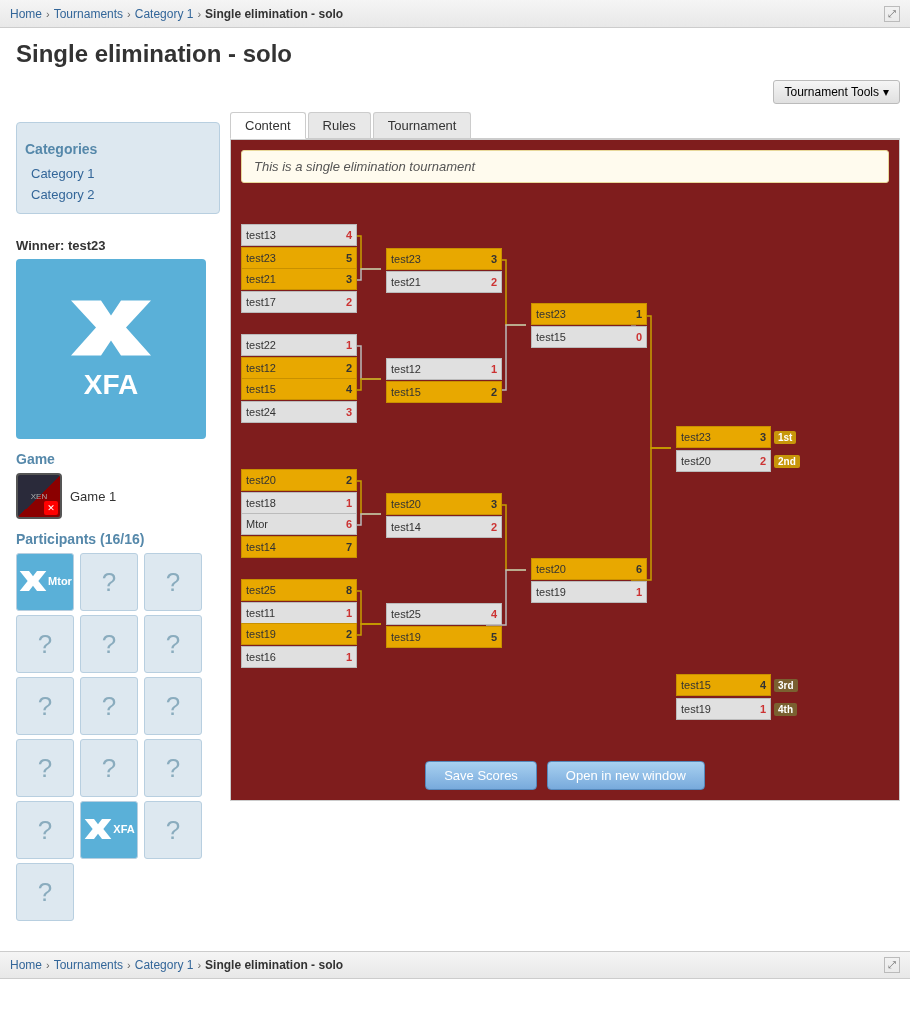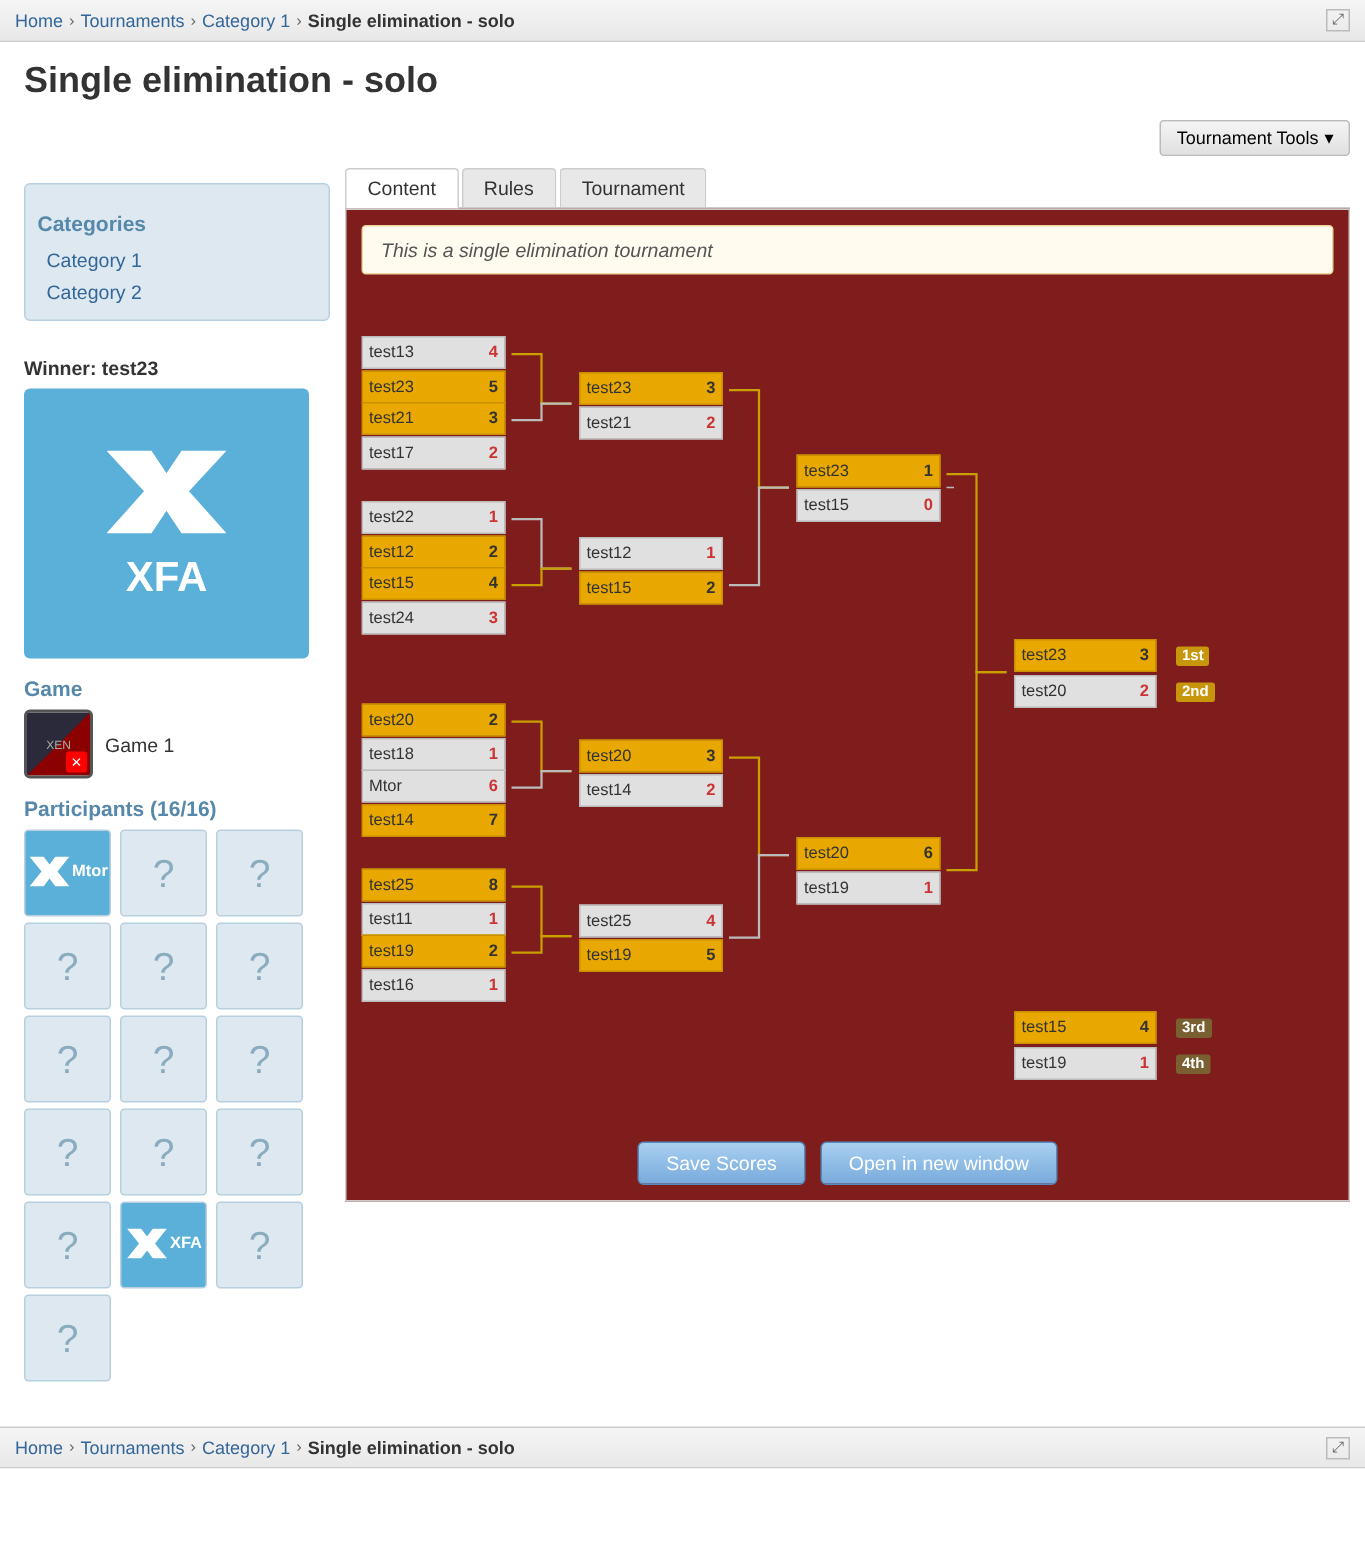--- a/index.html
+++ b/index.html
@@ -166,33 +166,33 @@
     }
     .tools-btn {
       background: linear-gradient(to bottom, #f5f5f5, #e0e0e0);
       border: 1px solid #bbb; padding: 4px 10px;
       cursor: pointer; font-size: 12px; border-radius: 3px;
       display: flex; gap: 4px;
     }
 
     .player-row {
       display: flex; align-items: center;
-      height: 22px; width: 96px;
+      height: 22px; width: 116px;
       border: 1px solid #ccc;
       background: #f0f0f0;
       font-size: 11px; padding: 0 4px;
       margin: 1px 0;
     }
     .player-row.gold { background: #e8a800; border-color: #c89000; }
     .player-row.grey { background: #e0e0e0; border-color: #bbb; }
     .player-name { flex: 1; white-space: nowrap; overflow: hidden; }
     .player-score { min-width: 14px; text-align: right; font-size: 11px; color: #cc3333; font-weight: bold; }
     .player-score.dark { color: #333; }
 
-    .final-badge { font-size: 10px; color: #fff; padding: 1px 4px; border-radius: 2px; margin-left: 13px; font-weight: bold; }
+    .final-badge { font-size: 10px; color: #fff; padding: 1px 4px; border-radius: 2px; margin-left: 3px; font-weight: bold; }
     .badge-1st { background: #c8960a; }
     .badge-2nd { background: #c8960a; }
     .badge-3rd { background: #7a6030; }
     .badge-4th { background: #7a6030; }
 
     .bottom-breadcrumb {
       border-top: 1px solid #ccc;
       margin-top: 10px;
     }
   </style>

